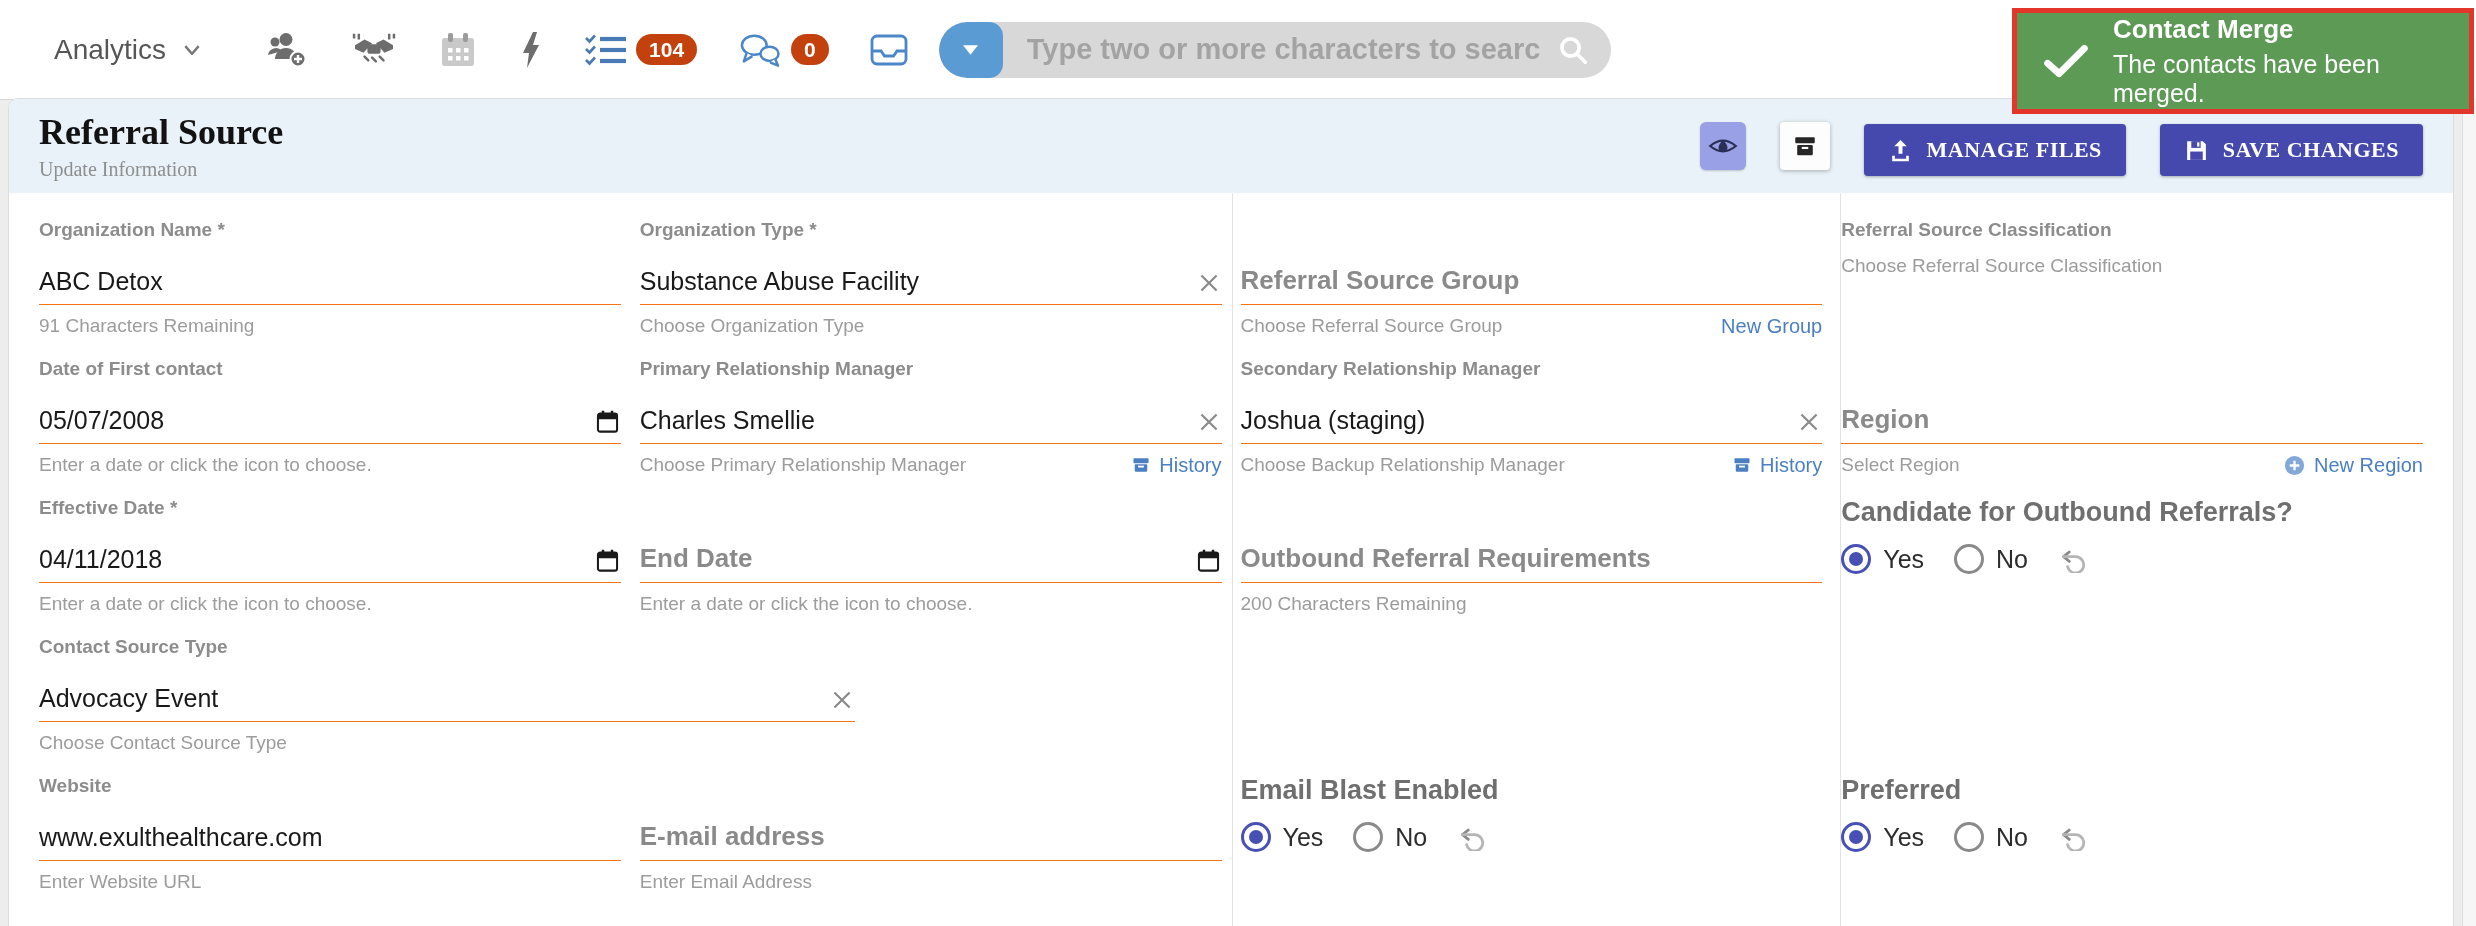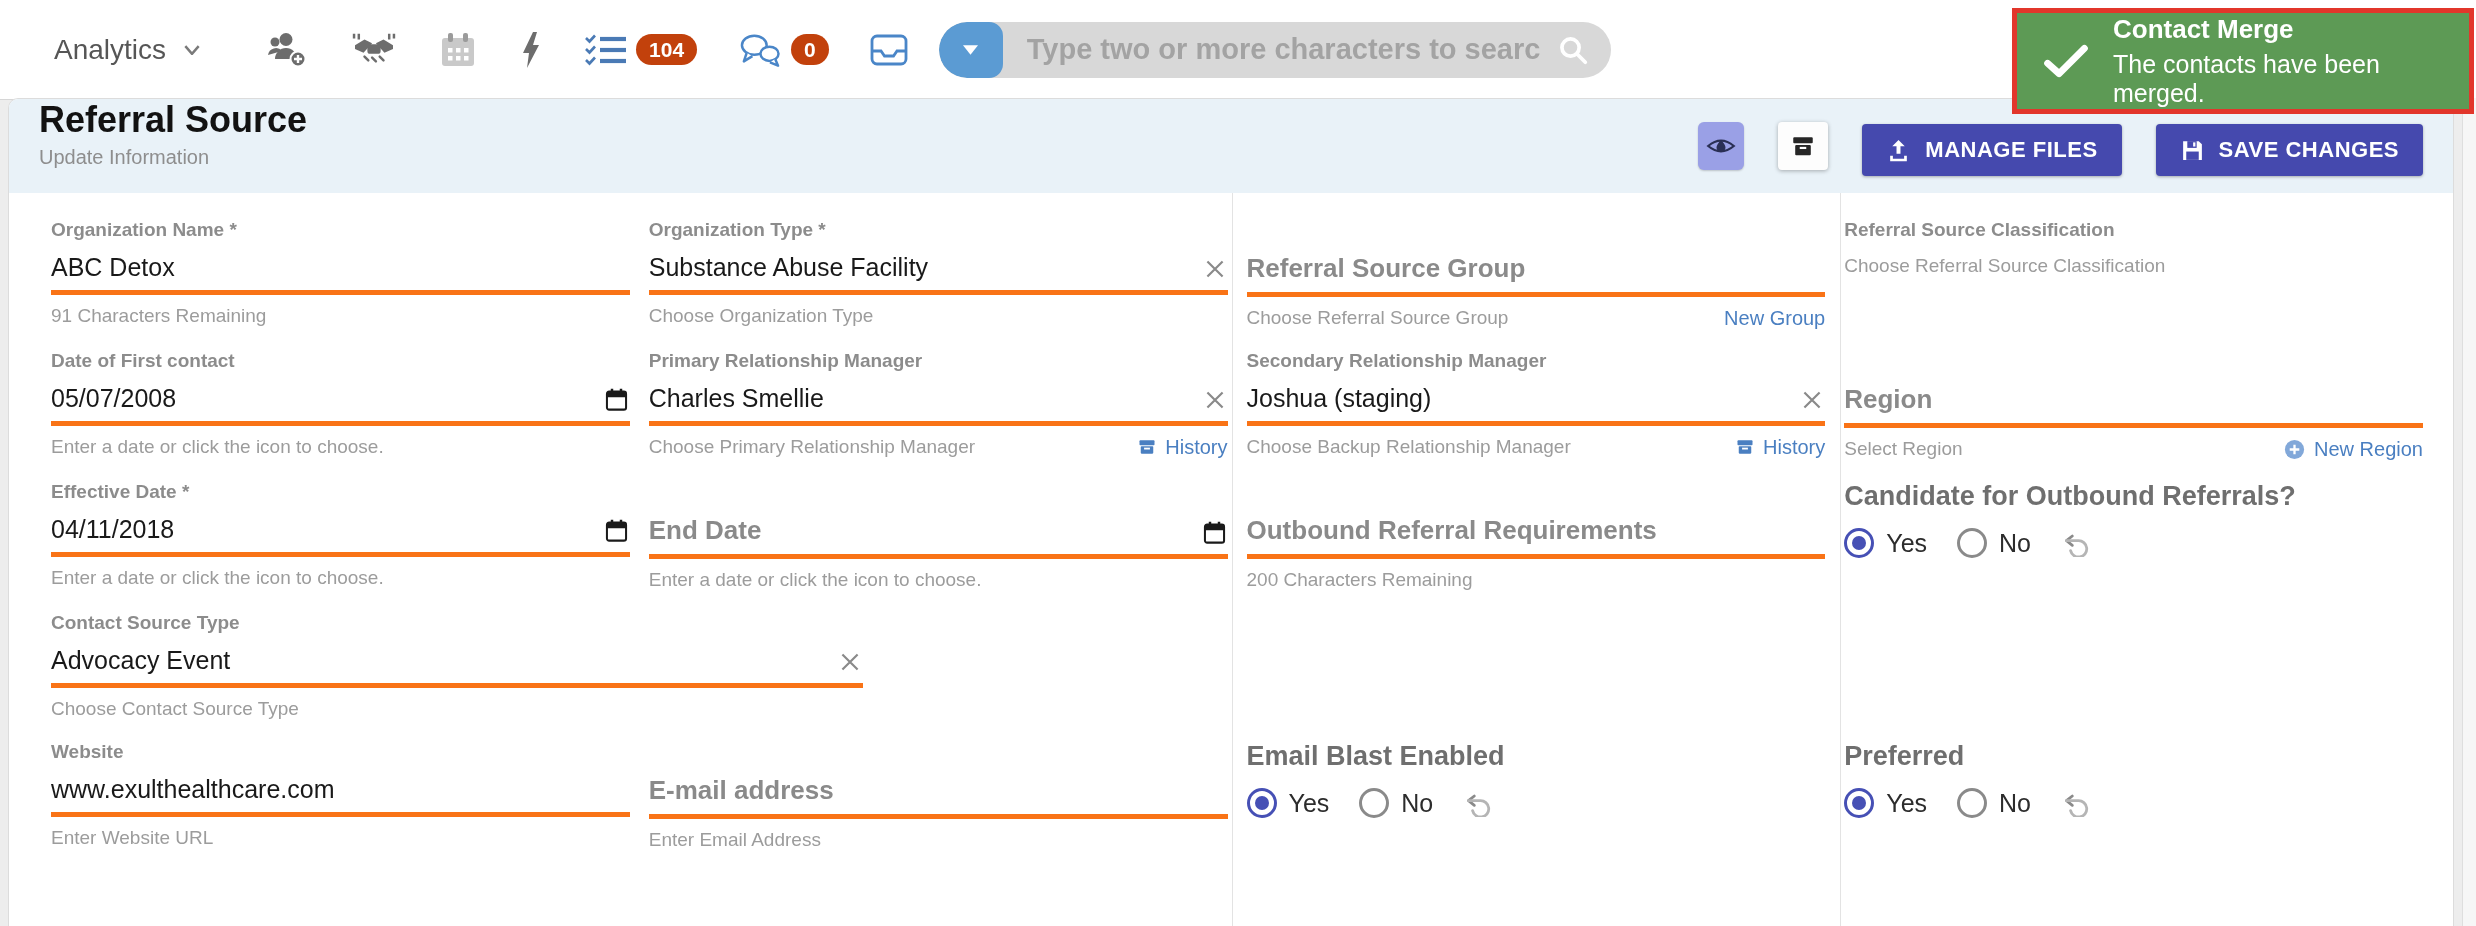--- a/index.html
+++ b/index.html
@@ -28,39 +28,39 @@
   
   .toast { position:absolute; top:8px; right:2px; width:462px; height:106px; background:#5d9a55;
     border:5px solid #e2362b; display:flex; align-items:center; padding-left:26px; gap:24px; z-index:30; }
   .toast-text { color:#fff; }
   .toast-title { font-size:26px; font-weight:bold; }
   .toast-msg { font-size:25px; margin-top:5px; }
   
   .card { position:absolute; top:98px; left:8px; right:22px; bottom:0; background:#fff;
     border:1px solid #dcdcdc; border-bottom:none; border-radius:10px 10px 0 0; z-index:2; }
   .card-header { height:94px; background:#e9f2f8; border-radius:9px 9px 0 0; display:flex;
-    justify-content:space-between; padding:0 30px; }
+    align-items:center; justify-content:space-between; padding:0 30px;font-family:Liberation Serif, serif; }
   .ch-title { font-size:36px; font-weight:bold; color:#121212; }
   .ch-sub { font-size:20px; color:#8e8e8e; margin-top:5px; }
   .ch-actions { display:flex; align-items:center; gap:34px; }
   .btn-eye { width:46px; height:48px; background:#9aa0e6; border-radius:6px; display:flex;
     align-items:center; justify-content:center; cursor:pointer; box-shadow:0 1px 2px rgba(0,0,0,.2); }
   .btn-archive { width:50px; height:48px; background:#fdfdfd; border-radius:4px; display:flex;
     align-items:center; justify-content:center; cursor:pointer; box-shadow:0 1px 4px rgba(0,0,0,.3); }
   .btn-primary { height:52px; background:#4549ae; color:#fff; font-weight:bold; font-size:22px;
     letter-spacing:.5px; border:none; border-radius:4px; display:flex; align-items:center; gap:14px;
     padding:0 24px; cursor:pointer; box-shadow:0 1px 3px rgba(0,0,0,.3); font-family:inherit;margin-top:8px; }
   .divider-v { position:absolute; top:94px; bottom:0; width:1px; background:#e3e3e3; }
   .div-1 { left:1223px; } .div-2 { left:1831px; }
   
   .form-grid { display:grid; grid-template-columns:repeat(4,1fr); column-gap:46px; row-gap:30px;
-    padding:26px 30px 0 42px;gap:19px; }
+    padding:26px 30px 0 30px;gap:19px; }
   .f-label { font-size:19px; font-weight:bold; color:#8c8c8c; min-height:24px; margin-bottom:10px; }
-  .f-control { min-height:42px; border-bottom:5px solid #f97316; display:flex; align-items:flex-end;
-    justify-content:space-between; gap:8px; padding-bottom:8px; cursor:text; }
+  .f-control { min-height:42px; border-bottom:1px solid #f97316; display:flex; align-items:flex-end;
+    justify-content:space-between; gap:8px; padding-bottom:8px; cursor:text;margin-top:20px; }
   .f-value { font-size:25px; color:#191919; white-space:nowrap; }
   .f-ph { font-size:26px; font-weight:bold; color:#8a8a8a; white-space:nowrap; }
   .f-foot { display:flex; justify-content:space-between; align-items:center; margin-top:8px;
     font-size:19px; color:#9c9c9c; min-height:26px; }
   .f-link { color:#4a7fc1; font-size:20px; display:flex; align-items:center; gap:8px;
     cursor:pointer; text-decoration:none; white-space:nowrap; }
   .field-span2 { grid-column:1 / span 2; }
   .field-span2 .f-control, .field-span2 .f-foot { width:69%; }
   .icon-btn { display:flex; cursor:pointer; flex:none; }
   

